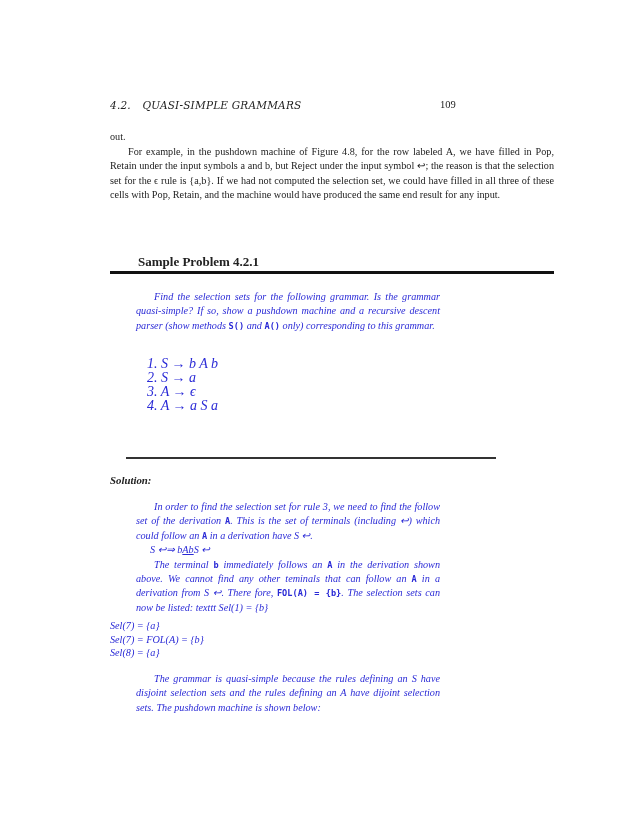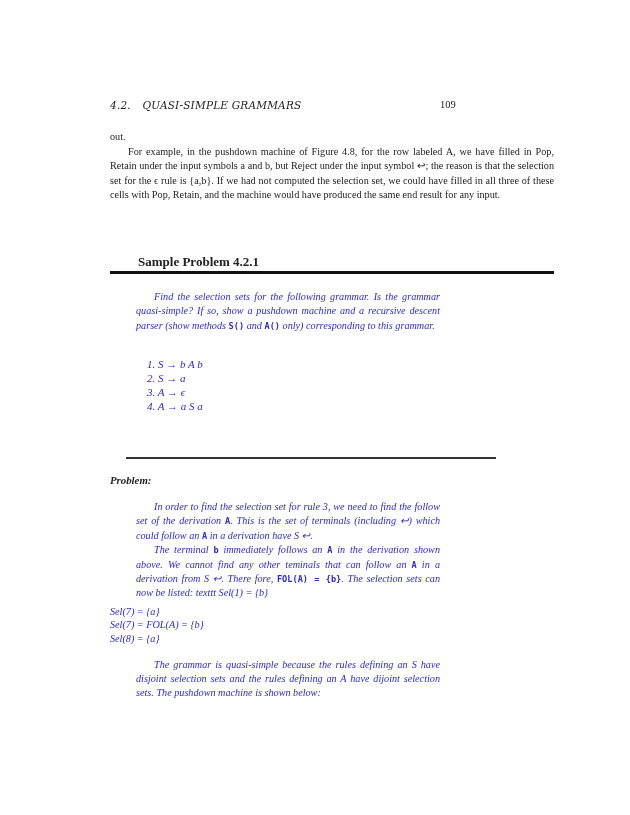--- a/index.html
+++ b/index.html
@@ -9,21 +9,21 @@
   .header { left: 110px; top: 99px; width: 345px; font-size: 10.5px; font-style: italic; letter-spacing: 0.2px; }
   .header .sec { margin-right: 8px; }
   .pagenum { left: 440px; top: 99px; width: 114px; font-size: 10.5px; font-family: "Liberation Serif", serif; }
   .body-text { left: 110px; width: 444px; font-size: 10.2px; line-height: 14.6px; text-align: justify; font-family: "Liberation Serif", serif; }
   .p1 { top: 130px; }
   .indent { text-indent: 18px; }
   .sp-title { left: 110px; top: 254px; font-size: 13px; font-weight: bold; font-family: "Liberation Serif", serif; margin-left: 28px; }
   .rule-thick { left: 110px; top: 271px; width: 444px; height: 3px; background: #111; }
   .blue { color: #2a2ad6; }
   .problem { left: 136px; top: 290px; width: 304px; font-size: 10.2px; line-height: 14.4px; font-style: italic; text-align: justify; font-family: "Liberation Serif", serif; }
-  .rules { left: 147px; top: 357px; font-size: 11px; line-height: 14px; font-style: italic; font-family: "Liberation Serif", serif; }
+  .rules { left: 147px; top: 357px; font-size: 14px; line-height: 14px; font-style: italic; font-family: "Liberation Serif", serif; }
   .rule-thin { left: 126px; top: 457px; width: 370px; height: 2px; background: #333; }
   .sol-title { left: 110px; top: 474px; font-size: 10.8px; font-weight: bold; font-style: italic; font-family: "Liberation Serif", serif; }
   .solution { left: 136px; top: 500px; width: 304px; font-size: 10.2px; line-height: 14.4px; font-style: italic; text-align: justify; font-family: "Liberation Serif", serif; }
   .tt { font-family: "DejaVu Sans Mono", "Liberation Mono", monospace; font-style: normal; font-size: 8.6px; font-weight: bold; }
   .deriv { padding-left: 14px; text-indent: 0; }
   .u { text-decoration: underline; }
   .sels { margin: 4px 0 0 0; text-indent: 0; }
   .sels div { line-height: 13.6px; }
   .conclusion { margin-top: 12px; }
 </style>
@@ -48,24 +48,25 @@
 
 <div class="abs rules blue">
   <div><span>1.</span> <span>S</span> <span>→</span> <span>b A b</span></div>
   <div><span>2.</span> <span>S</span> <span>→</span> <span>a</span></div>
   <div><span>3.</span> <span>A</span> <span>→</span> <span>ϵ</span></div>
   <div><span>4.</span> <span>A</span> <span>→</span> <span>a S a</span></div>
 </div>
 
 <div class="abs rule-thin"></div>
 
-<div class="abs sol-title">Problem:</div>
+<div class="abs sol-title">Solution:</div>
 
 <div class="abs solution blue">
   <div class="indent"><span>In order to find the selection set for rule 3, we need to find the follow set of the derivation </span><span class="tt">A</span><span>. This is the set of terminals (including ↩) which could follow an </span><span class="tt">A</span><span> in a derivation have S ↩.</span></div>
+  <div class="deriv"><span>S ↩⇒ b</span><span class="u">Ab</span><span>S ↩</span></div>
   <div class="indent"><span>The terminal </span><span class="tt">b</span><span> immediately follows an </span><span class="tt">A</span><span> in the derivation shown above. We cannot find any other teminals that can follow an </span><span class="tt">A</span><span> in a derivation from S ↩. There fore, </span><span class="tt">FOL(A) = {b}</span><span>. The selection sets can now be listed: texttt Sel(1) = {b}</span></div>
   <div class="sels" style="margin-left:-26px;">
     <div>Sel(7) = {a}</div>
     <div>Sel(7) = FOL(A) = {b}</div>
     <div>Sel(8) = {a}</div>
   </div>
   <div class="indent conclusion">The grammar is quasi-simple because the rules defining an S have disjoint selection sets and the rules defining an A have dijoint selection sets. The pushdown machine is shown below:</div>
 </div>
 
 </body></html>

